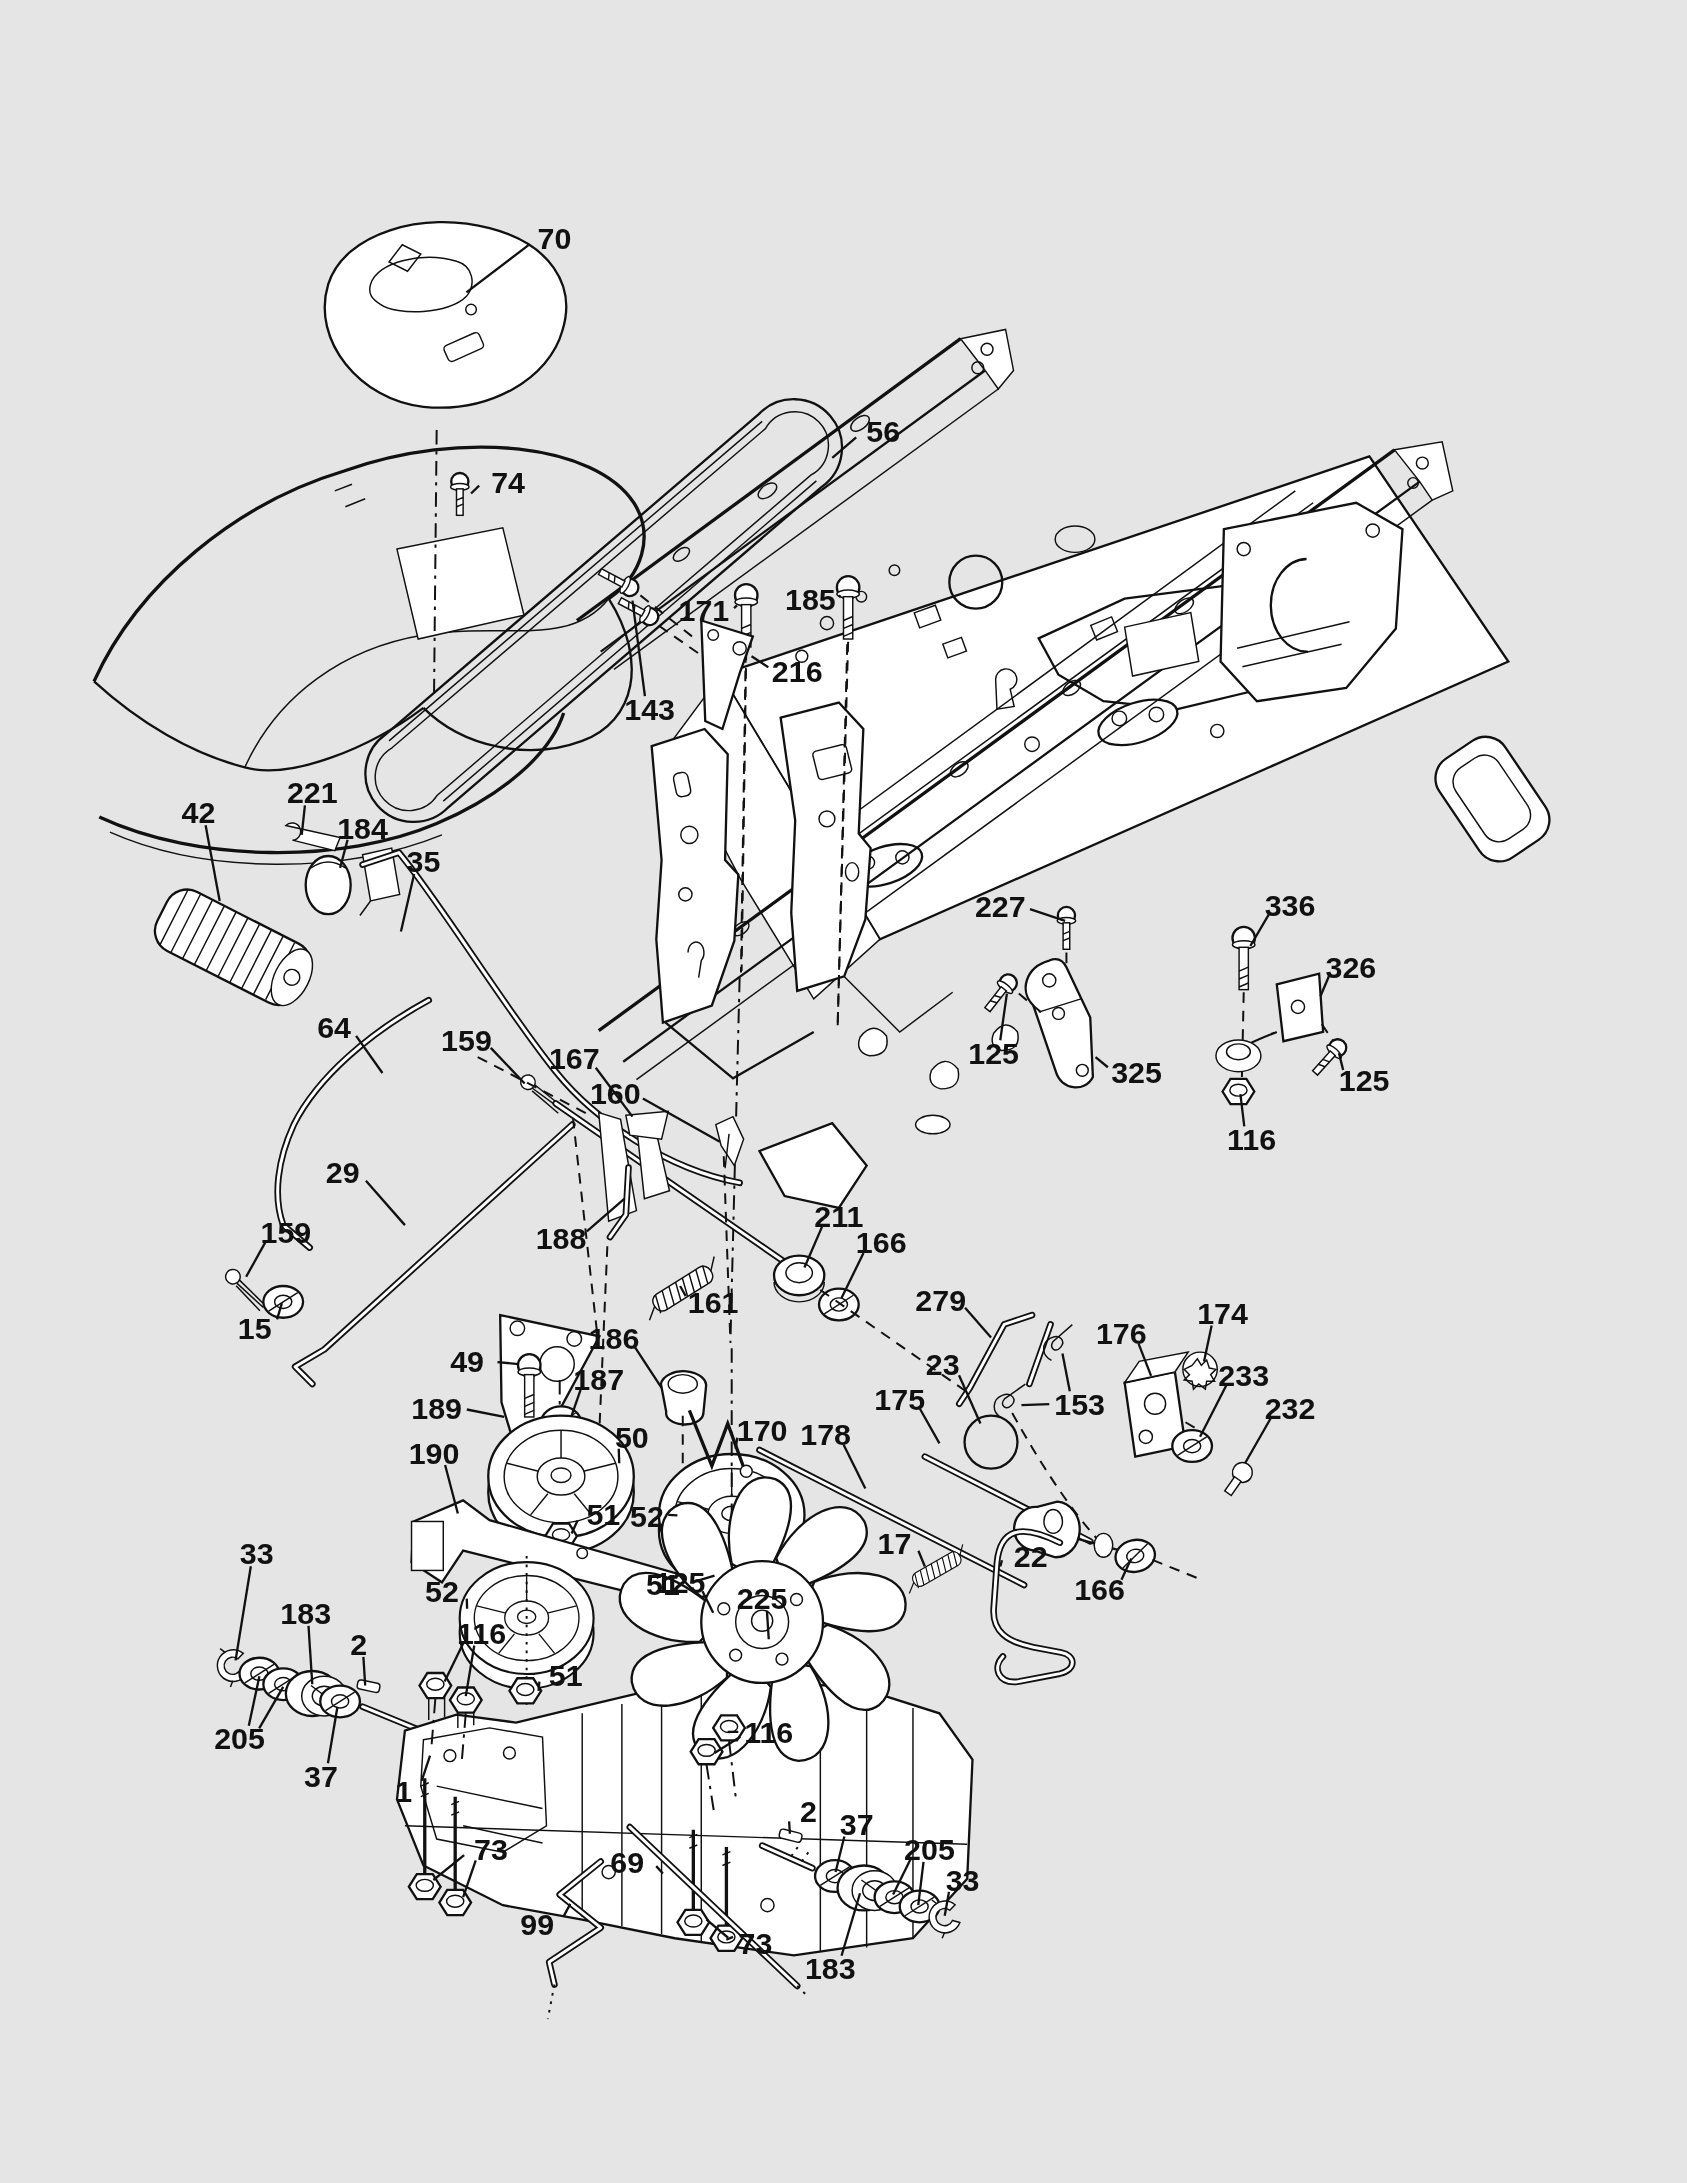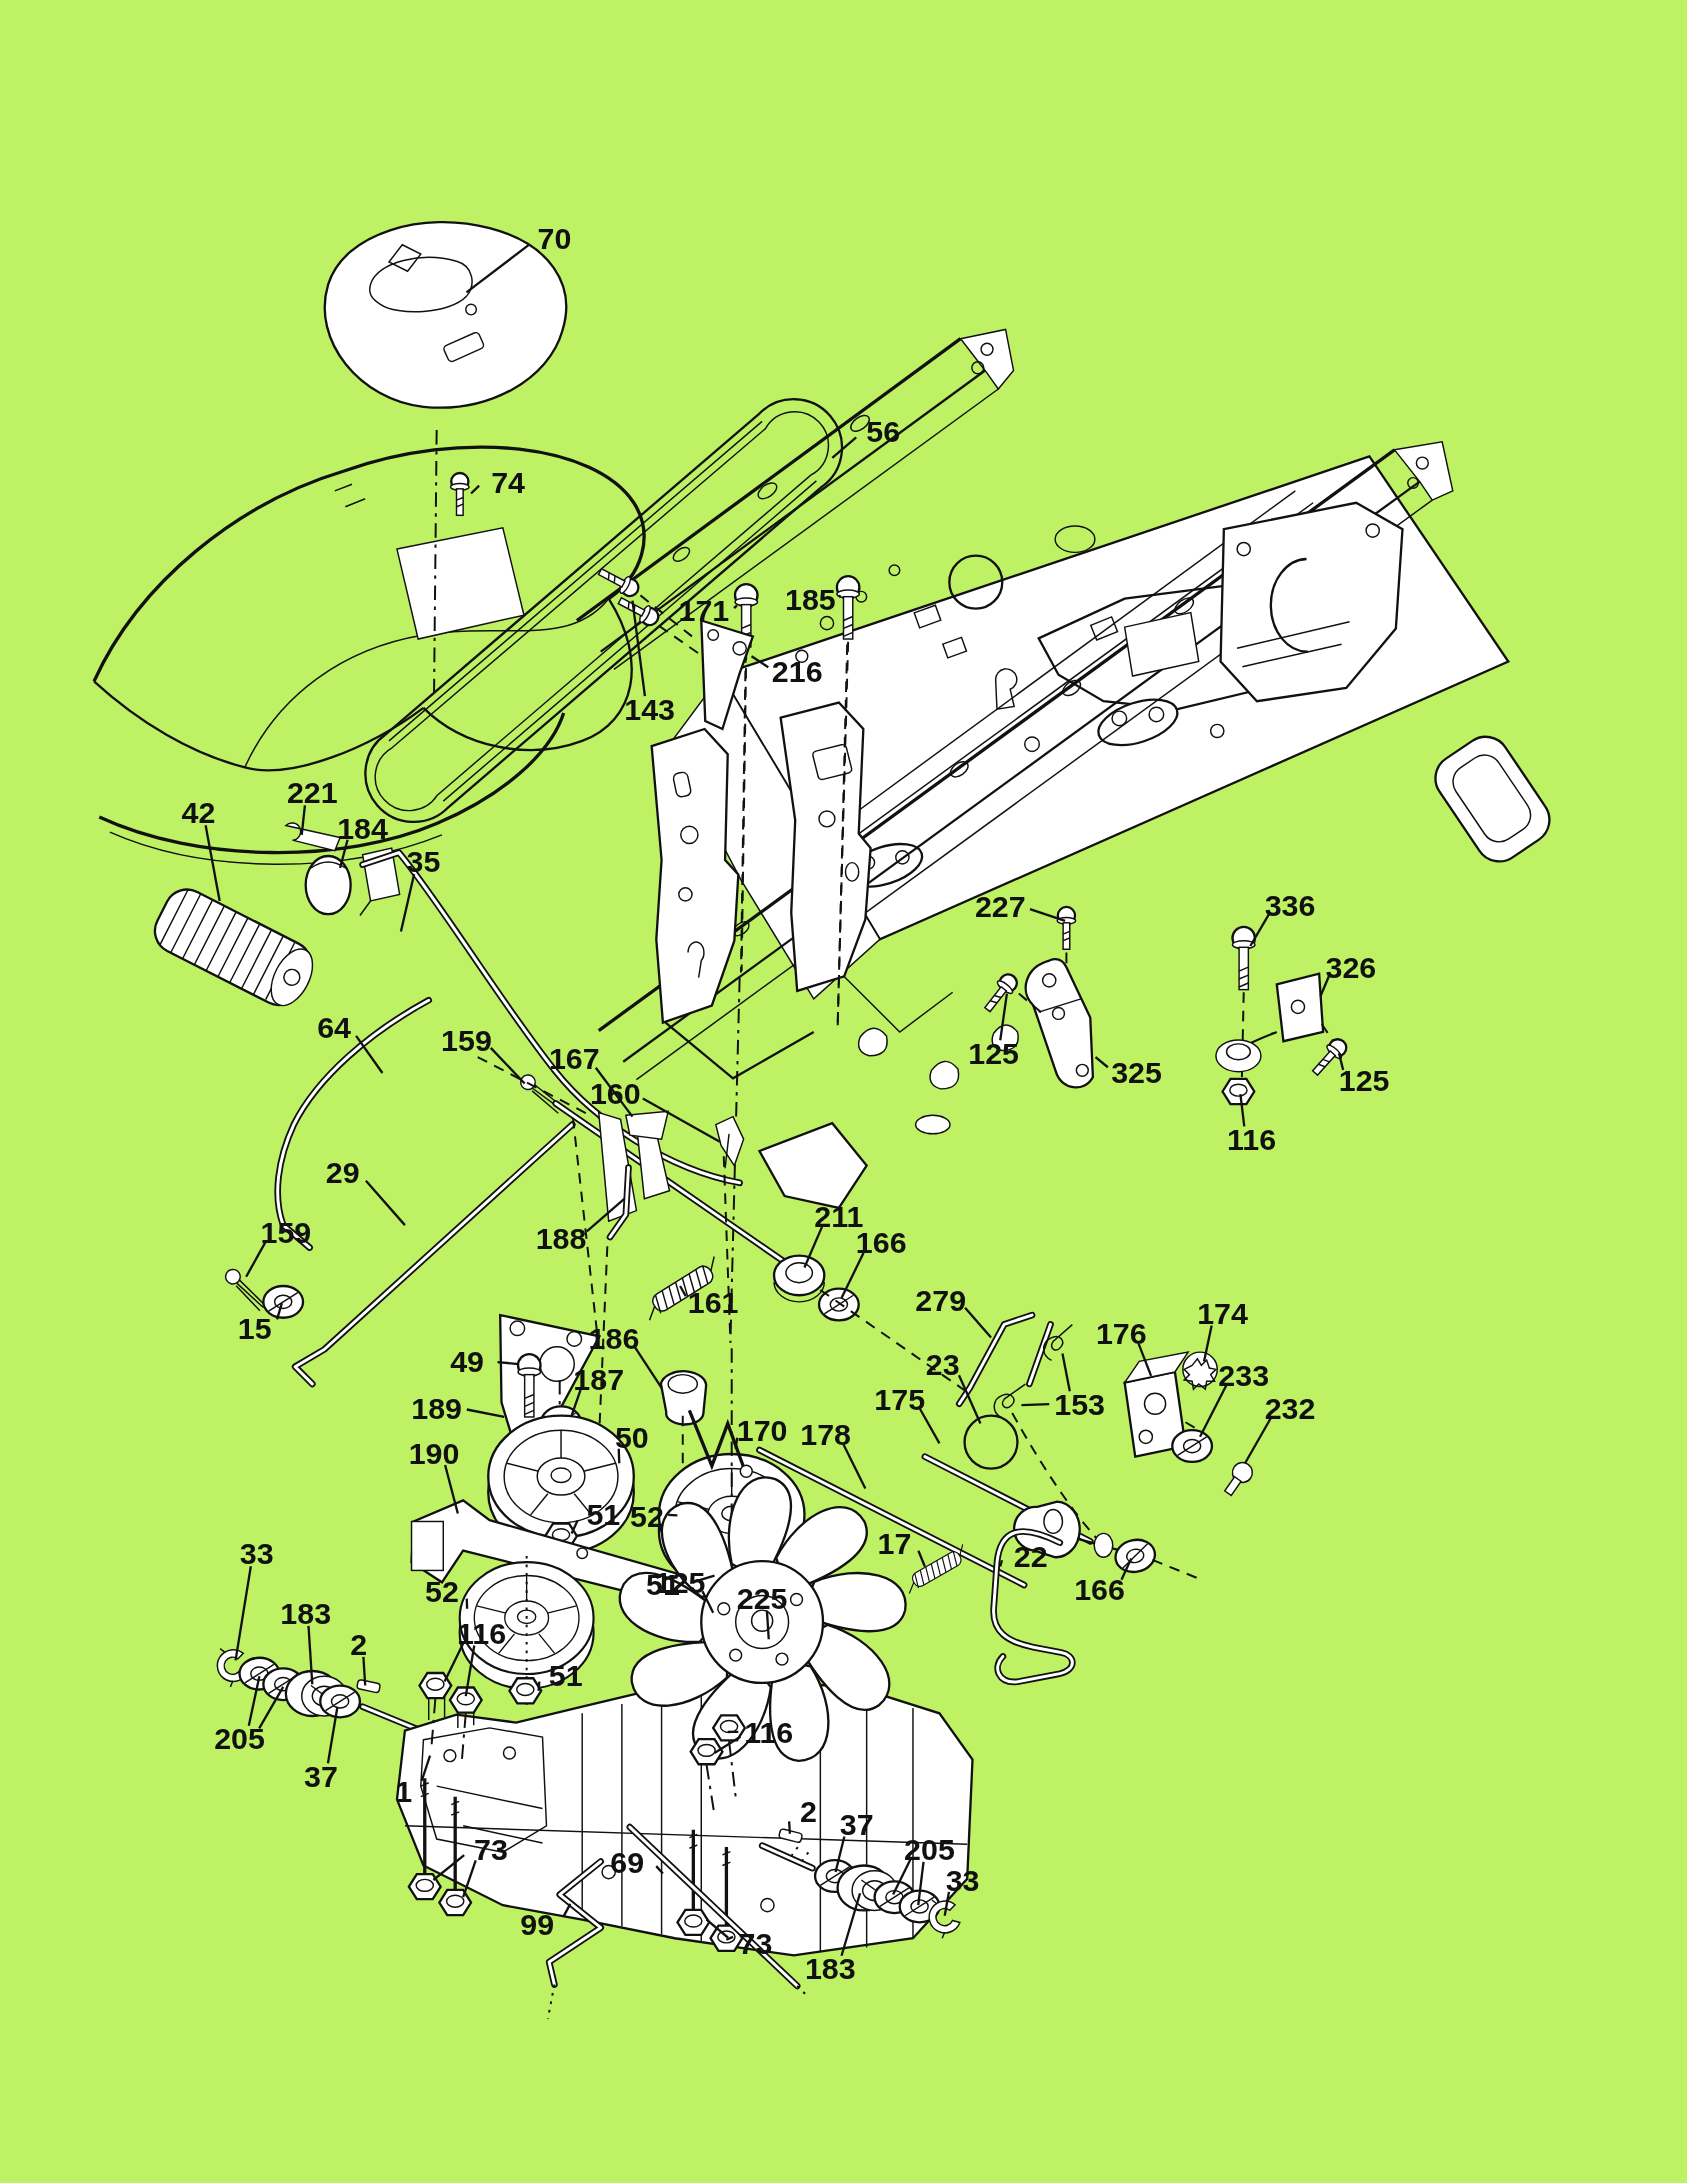--- a/index.html
+++ b/index.html
@@ -1,16 +1,16 @@
 <!DOCTYPE html>
 <html style="font-size:10.6px"><head>
 <meta charset="utf-8">
 <style>
   html,body{margin:0;padding:0;background:#fff;}
-  .page{width:1687px;height:2183px;position:relative;background:#bef264;overflow:hidden;}
+  .page{width:1687px;height:2183px;position:relative;background:#e5e5e5;overflow:hidden;}
   svg{display:block;}
   .ln{stroke:#111;stroke-width:3.5;fill:none;}
   .ln2{stroke:#111;stroke-width:2.2;fill:none;}
   .fat{stroke:#111;stroke-width:5;fill:none;}
   .wht{fill:#fff;stroke:#111;stroke-width:3.5;}
   .wht2{fill:#fff;stroke:#111;stroke-width:2.2;}
   .tube{stroke:#111;stroke-width:10;fill:none;stroke-linecap:round;stroke-linejoin:round;}
   .tubein{stroke:#fff;stroke-width:4.5;fill:none;stroke-linecap:round;stroke-linejoin:round;}
   .dash{stroke:#111;stroke-width:3;fill:none;stroke-dasharray:16 12;}
   .dashdot{stroke:#111;stroke-width:3;fill:none;stroke-dasharray:22 10 5 10;}

